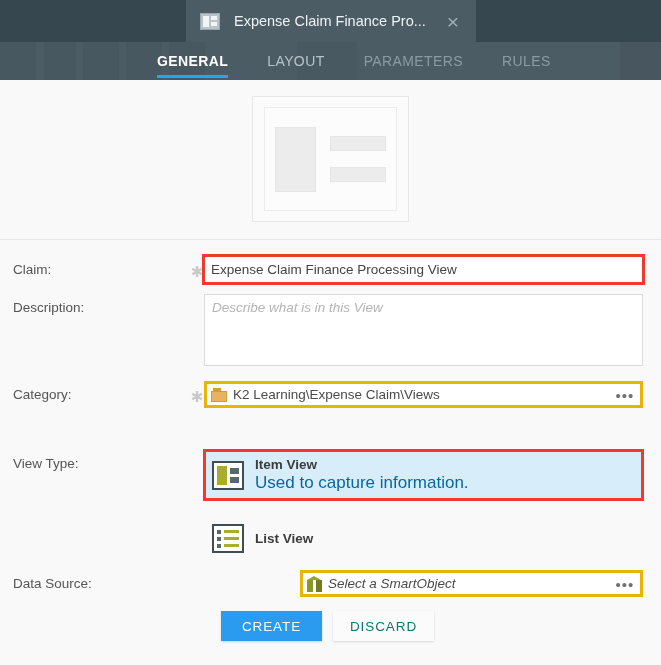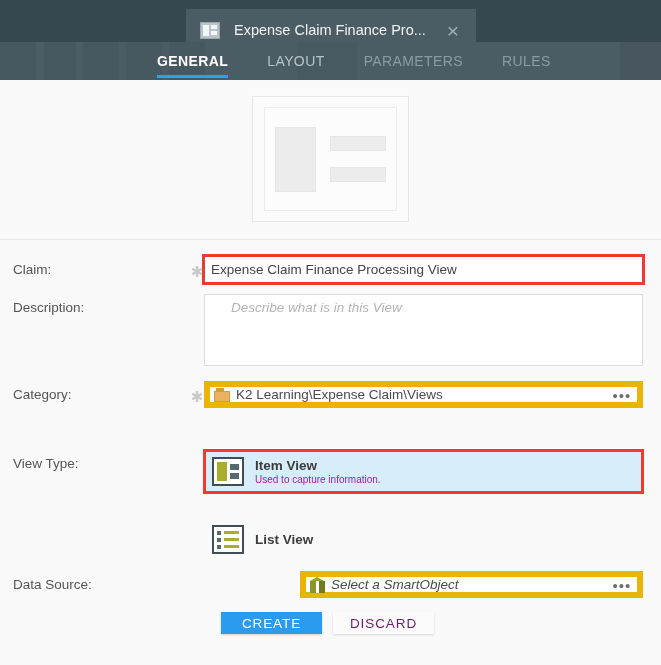--- a/index.html
+++ b/index.html
@@ -21,21 +21,21 @@
   
   .titlebar {
     position: relative;
     height: 42px;
     background: #36474f;
     width: 661px;
   }
   .tab-chip {
     position: absolute;
     left: 186px;
-    top: 9px;
+    top: 0;
     width: 290px;
     height: 42px;
     background: #4c5c65;
     display: flex;
     align-items: center;
     padding: 0 0 0 14px;
   }
   .tab-chip-icon {
     width: 20px;
     height: 17px;
@@ -253,27 +253,26 @@
     height: 72px;
     background: #ffffff;
     border: 1px solid #dcdcdc;
     padding: 5px 7px;
     font-size: 13.5px;
     width: 100%;
   }
   .placeholder {
     color: #b4b4b4;
     font-style: italic;
-    margin-left: 19px;
   }
   .picker {
     position: relative;
     height: 27px;
     background: #ffffff;
-    border: 6px solid #eab308;
+    border: 3px solid #eab308;
     display: flex;
     align-items: center;
     padding: 0 4px;
     width: 100%;
   }
   .picker-text {
     flex: 1;
     font-size: 13.5px;
     color: #4b4b4b;
     margin-left: 6px;
@@ -345,21 +344,21 @@
     position: absolute;
     left: 6px; top: 4px;
     width: 3px; height: 12px;
     background: #fdfdfd;
   }
 
   
   .viewtype-options {
     display: flex;
     flex-direction: column;
-    gap: 16px;
+    gap: 8px;
   }
   .vt-option {
     display: flex;
     align-items: center;
     gap: 11px;
     padding: 7px 8px;
     cursor: pointer;
     background: transparent;
   }
   .vt-option.selected {
@@ -371,22 +370,22 @@
     display: flex;
     flex-direction: column;
     gap: 1px;
   }
   .vt-title {
     font-size: 13.5px;
     font-weight: bold;
     color: #3c3c3c;
   }
   .vt-sub {
-    font-size: 10px;
-    color: #a21caf;
+    font-size: 17px;
+    color: #0369a1;
   }
 
   
   .iv-icon {
     width: 32px;
     height: 29px;
     border: 2px solid #3f4d54;
     background: #ffffff;
     display: flex;
     padding: 3px;
@@ -443,37 +442,37 @@
   }
 
   
   .buttons {
     display: flex;
     gap: 11px;
     padding-left: 221px;
     padding-top: 14px;
   }
   .btn {
-    height: 22px;
+    height: 30px;
     min-width: 101px;
     border: none;
     font-family: inherit;
     font-size: 13.5px;
     letter-spacing: 0.9px;
     cursor: pointer;
     padding: 0 16px;
   }
   .btn-primary {
     background: #2a9bee;
     color: #ffffff;
     box-shadow: 0 1px 2px rgba(0,0,0,0.16);
   }
   .btn-secondary {
     background: #fbfbfb;
-    color: #701a75;
+    color: #0f766e;
     box-shadow: 0 1px 2px rgba(0,0,0,0.14);
   }
 </style>
 </head>
 <body>
 
 <div class="titlebar">
   <div class="tab-chip">
     <span class="tab-chip-icon">
       <span class="tci-left"></span>

